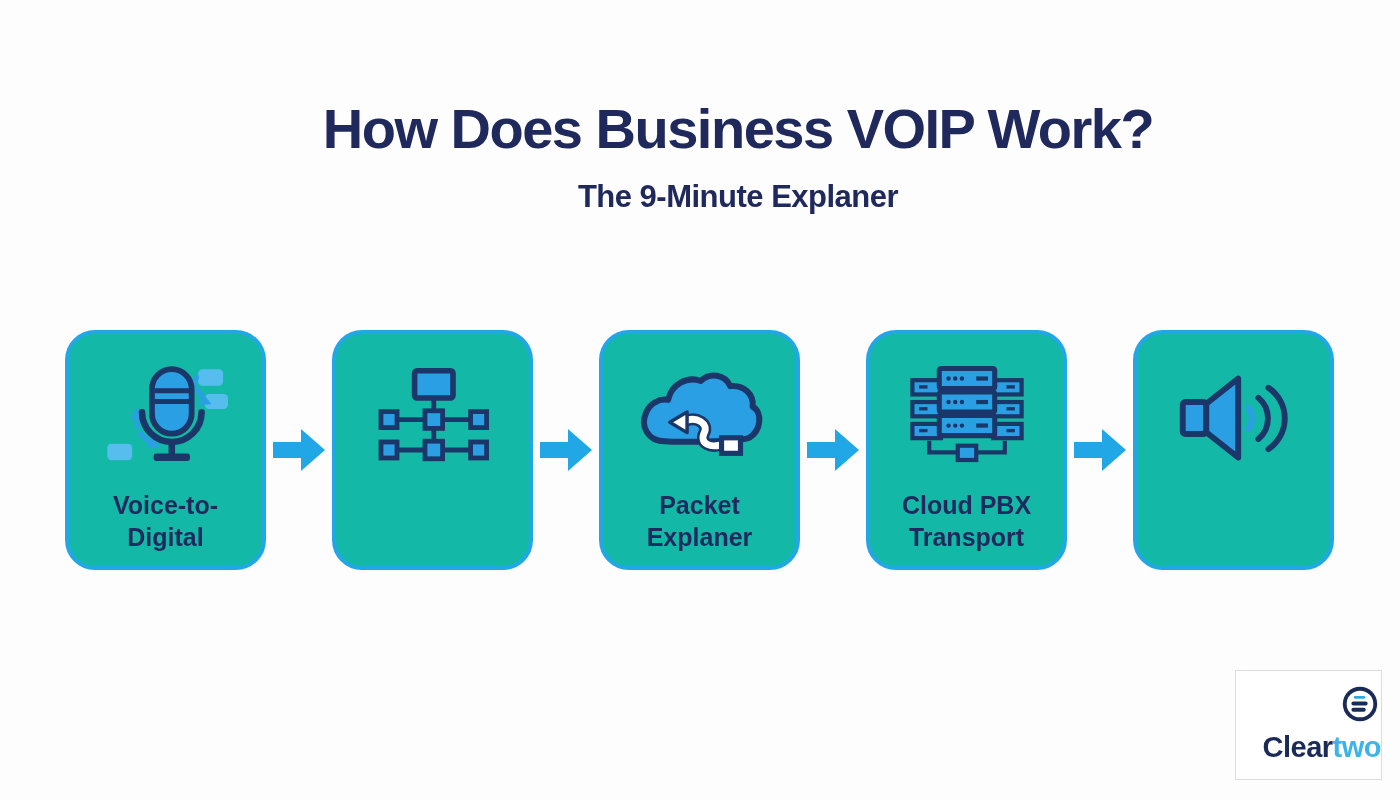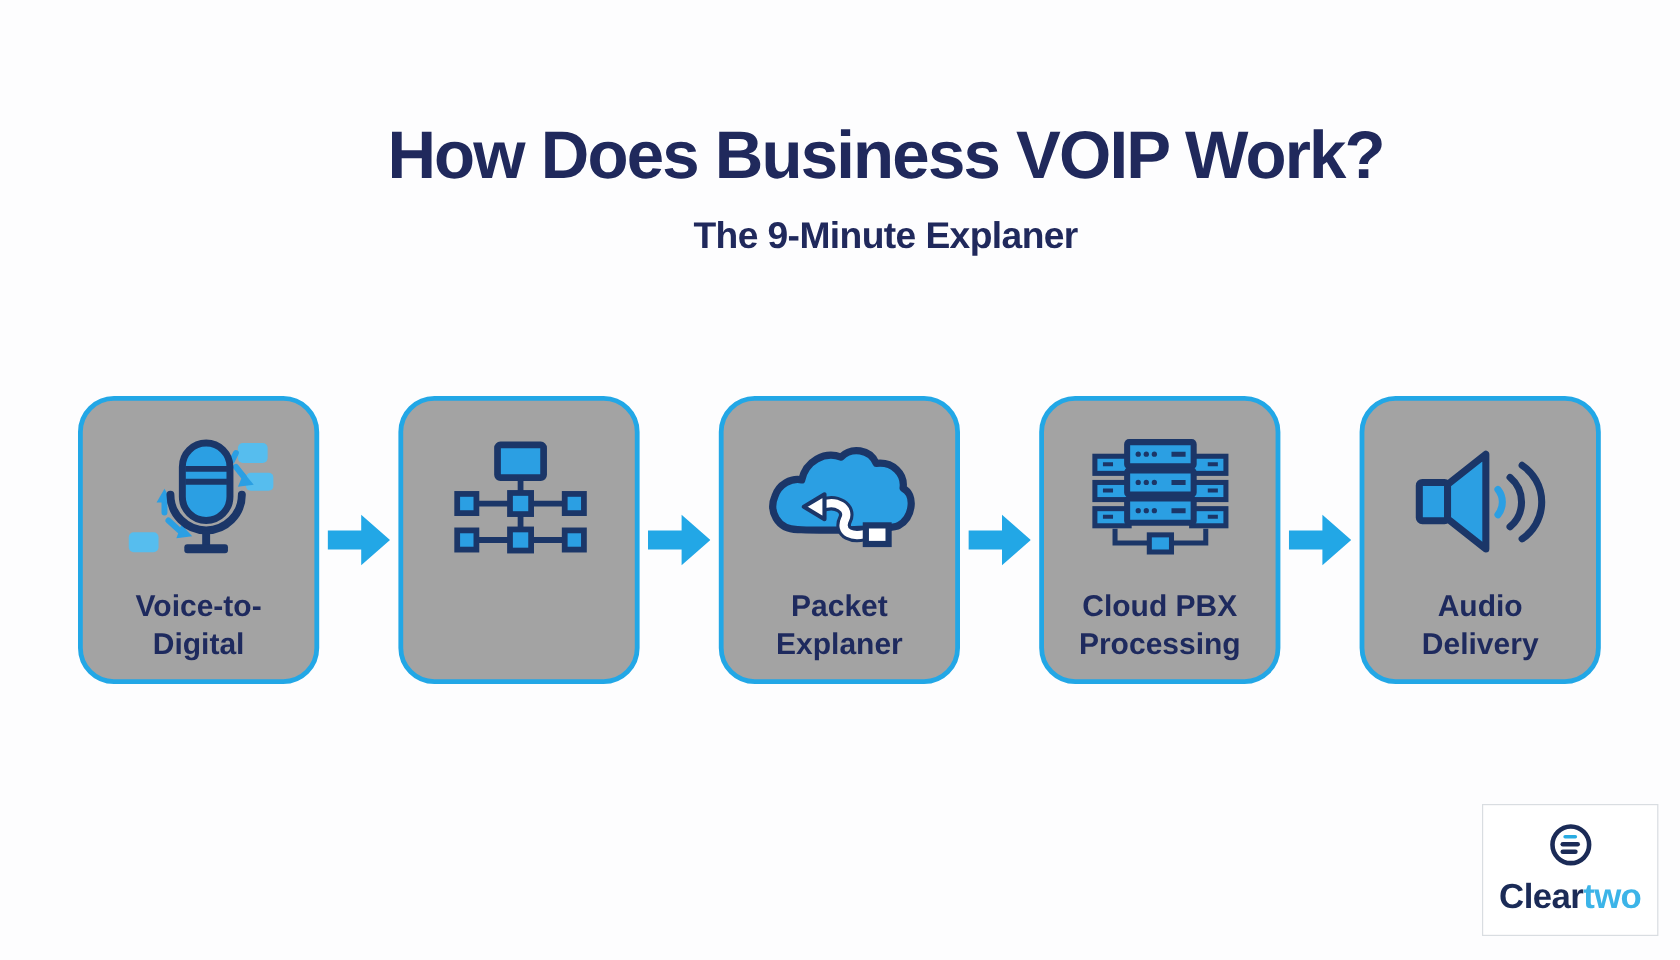--- a/index.html
+++ b/index.html
@@ -19,41 +19,41 @@
     margin:0;margin-top:18px;
     font-size:31px;font-weight:700;letter-spacing:-0.5px;
     color:#20295c;
   }
   .flow{
     position:absolute;top:330px;left:65px;width:1269px;height:240px;
     display:flex;justify-content:space-between;align-items:center;
   }
   .card{
     width:193px;height:232px;
-    background:#a3a3a3;
+    background:#14b8a6;
     border:4px solid #22a7e6;
     border-radius:30px;
     display:flex;flex-direction:column;align-items:center;
     flex:0 0 auto;
   }
   .card-icon{
     height:136px;margin-top:16px;
     display:flex;align-items:center;justify-content:center;
   }
   .card-label{
     margin-top:4px;
     font-size:25px;font-weight:700;line-height:1.26;
     color:#1e2a5e;text-align:center;white-space:pre-line;
   }
   .flow-arrow{flex:0 0 auto;display:flex;align-items:center;justify-content:center;}
   .logo-box{
     position:absolute;top:670px;right:18px;
     width:145px;height:108px;
     background:#ffffff;border:1px solid #d9dde1;
-    display:flex;flex-direction:column;align-items:center;
+    display:flex;flex-direction:column;align-items:flex-end;
   }
   .logo-mark{margin-top:12px;}
   .logo-word{
     margin-top:2px;font-size:29px;font-weight:700;letter-spacing:-0.5px;
   }
   .logo-word .primary{color:#1b2b57;}
   .logo-word .secondary{color:#3cb4e8;}
 </style>
 </head>
 <body>
@@ -176,41 +176,39 @@
         </g>
         <line x1="86" y1="18" x2="100" y2="18" stroke="#1b3668" stroke-width="5"></line>
         <line x1="86" y1="46" x2="100" y2="46" stroke="#1b3668" stroke-width="5"></line>
         <line x1="86" y1="74" x2="100" y2="74" stroke="#1b3668" stroke-width="5"></line>
 
         <path d="M30 92 v14 h90 v-14" fill="none" stroke="#1b3668" stroke-width="5"></path>
         <rect x="64" y="98" width="22" height="17" fill="#2b9fe3" stroke="#1b3668" stroke-width="5"></rect>
       </svg>
     </div>
     <div class="card-label">Cloud PBX
-Processing</div>
+Transport</div>
   </div>
 
   <div class="flow-arrow">
     <svg width="52" height="46" viewBox="0 0 52 46">
       <polygon points="0,15 28,15 28,2 52,23 28,44 28,31 0,31" fill="#22a7e6"></polygon>
     </svg>
   </div>
 
   <div class="card">
     <div class="card-icon">
       <svg width="126" height="112" viewBox="0 0 150 130">
         <rect x="14" y="46" width="28" height="38" rx="3" fill="#2b9fe3" stroke="#1b3668" stroke-width="7" stroke-linejoin="round"></rect>
         <polygon points="42,48 80,18 80,112 42,82" fill="#2b9fe3" stroke="#1b3668" stroke-width="7" stroke-linejoin="round"></polygon>
         <path d="M92 53 a20 20 0 0 1 0 25" fill="none" stroke="#2b9fe3" stroke-width="7" stroke-linecap="round"></path>
         <path d="M104 41 a32 32 0 0 1 0 49" fill="none" stroke="#1b3668" stroke-width="7" stroke-linecap="round"></path>
         <path d="M116 29 a44 44 0 0 1 0 73" fill="none" stroke="#1b3668" stroke-width="7" stroke-linecap="round"></path>
       </svg>
     </div>
-    <div class="card-label">Audio
-Delivery</div>
   </div>
 
 </div>
 
 <div class="logo-box">
   <div class="logo-mark">
     <svg width="42" height="42" viewBox="0 0 44 44">
       <circle cx="22" cy="22" r="16" fill="none" stroke="#1b2b57" stroke-width="4"></circle>
       <line x1="17" y1="15" x2="26" y2="15" stroke="#29abe2" stroke-width="3" stroke-linecap="round"></line>
       <line x1="15" y1="21.5" x2="28" y2="21.5" stroke="#1b2b57" stroke-width="4" stroke-linecap="round"></line>

